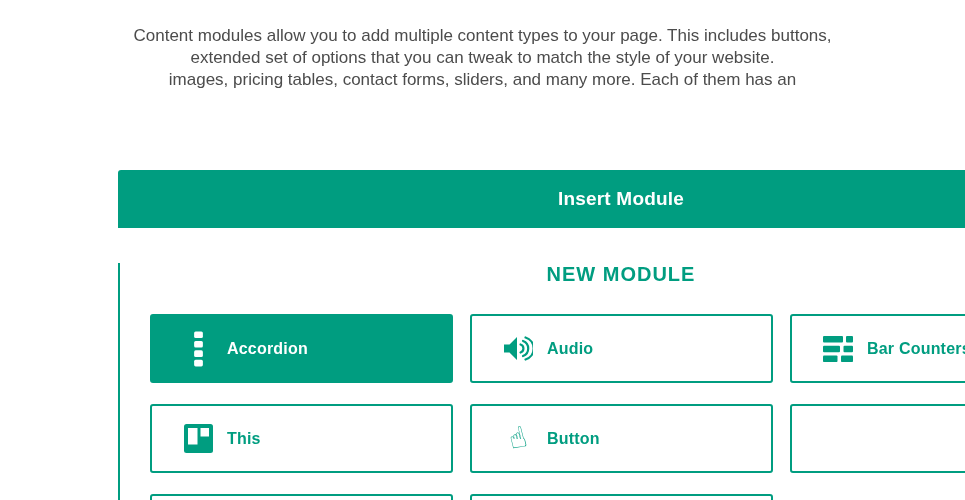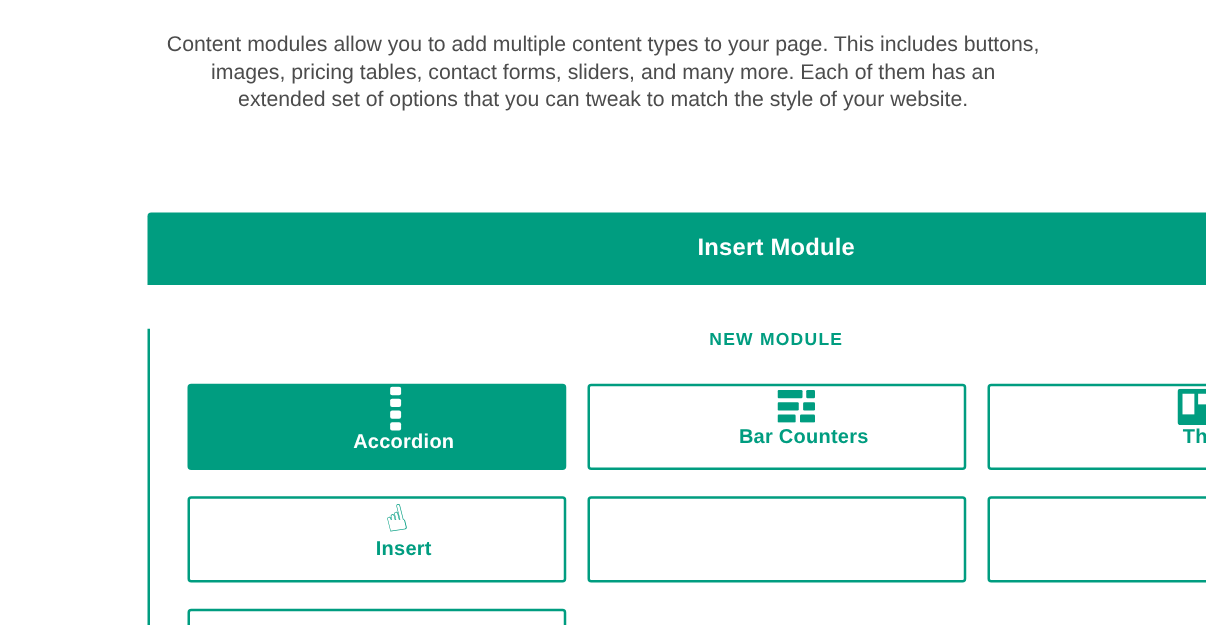--- a/index.html
+++ b/index.html
@@ -56,21 +56,21 @@
   }
 
   
   .tabs {
     margin-top: 35px;
     display: flex;
     justify-content: center;
     gap: 39px;
   }
   .tab {
-    font-size: 14px;
+    font-size: 20px;
     font-weight: bold;
     letter-spacing: 1px;
     color: var(--tab-inactive, #333333);
     cursor: pointer;
     text-transform: uppercase;
   }
   .tab.active { color: var(--accent, #009d80); }
 
   
   .module-grid {
@@ -83,21 +83,20 @@
   .module-btn {
     box-sizing: border-box;
     border: 2px solid var(--accent, #009d80);
     border-radius: 3px;
     background: #ffffff;
     color: var(--accent, #009d80);
     display: flex;
     align-items: center;
     padding-left: 30px;
     cursor: pointer;
-    flex-direction: column;
   }
   .module-btn.selected {
     background: var(--accent, #009d80);
     color: var(--module-selected-text, #ffffff);
   }
   .module-icon {
     width: 32px;
     height: 36px;
     display: flex;
     align-items: center;
@@ -118,22 +117,22 @@
     display: inline-block;
   }
 </style>
 </head>
 <body>
 
 <div class="page">
 
   <div class="description">
     <div class="line">Content modules allow you to add multiple content types to your page. This includes buttons,</div>
+    <div class="line">extended set of options that you can tweak to match the style of your website.</div>
     <div class="line">images, pricing tables, contact forms, sliders, and many more. Each of them has an</div>
-    <div class="line">extended set of options that you can tweak to match the style of your website.</div>
   </div>
 
   <div class="modal">
 
     <div class="modal-header">
       <div class="modal-title">Insert Module</div>
     </div>
 
     <div class="modal-body">
 
@@ -148,20 +147,31 @@
             <svg width="11" height="36" viewBox="0 0 11 37">
               <rect x="1" y="0.5" width="9" height="6.8" rx="1.6" fill="currentColor"></rect>
               <rect x="1" y="10.2" width="9" height="6.8" rx="1.6" fill="currentColor"></rect>
               <rect x="1" y="19.9" width="9" height="6.8" rx="1.6" fill="currentColor"></rect>
               <rect x="1" y="29.6" width="9" height="6.8" rx="1.6" fill="currentColor"></rect>
             </svg>
           </span>
           <span class="module-label">Accordion</span>
         </div>
 
+        <div class="module-btn">
+          <span class="module-icon">
+            <svg width="30" height="27" viewBox="0 0 30 27">
+              <path d="M1 9.5 h5.5 L14 2 v23 L6.5 17.5 H1 Z" fill="currentColor"></path>
+              <path d="M17.5 9.5 a4.2 4.2 0 0 1 0 8" fill="none" stroke="currentColor" stroke-width="2.2" stroke-linecap="round"></path>
+              <path d="M20 6 a8 8 0 0 1 0 15" fill="none" stroke="currentColor" stroke-width="2.2" stroke-linecap="round"></path>
+              <path d="M22.5 2.5 a11.5 11.5 0 0 1 0 22" fill="none" stroke="currentColor" stroke-width="2.2" stroke-linecap="round"></path>
+            </svg>
+          </span>
+          <span class="module-label">Audio</span>
+        </div>
 
         <div class="module-btn">
           <span class="module-icon">
             <svg width="30" height="26" viewBox="0 0 30 26">
               <rect x="0" y="0" width="20" height="6.5" rx="1" fill="currentColor"></rect>
               <rect x="23" y="0" width="7" height="6.5" rx="1" fill="currentColor"></rect>
               <rect x="0" y="9.8" width="17" height="6.5" rx="1" fill="currentColor"></rect>
               <rect x="20.5" y="9.8" width="9.5" height="6.5" rx="1" fill="currentColor"></rect>
               <rect x="0" y="19.6" width="14.5" height="6.5" rx="1" fill="currentColor"></rect>
               <rect x="18" y="19.6" width="12" height="6.5" rx="1" fill="currentColor"></rect>
@@ -179,21 +189,21 @@
             </svg>
           </span>
           <span class="module-label">This</span>
         </div>
 
 
         <div class="module-btn">
           <span class="module-icon">
             <span class="hand-glyph">☝</span>
           </span>
-          <span class="module-label">Insert</span>
+          <span class="module-label">Button</span>
         </div>
 
         <div class="module-btn"></div>
         <div class="module-btn"></div>
         <div class="module-btn"></div>
 
       </div>
     </div>
   </div>
 </div>

